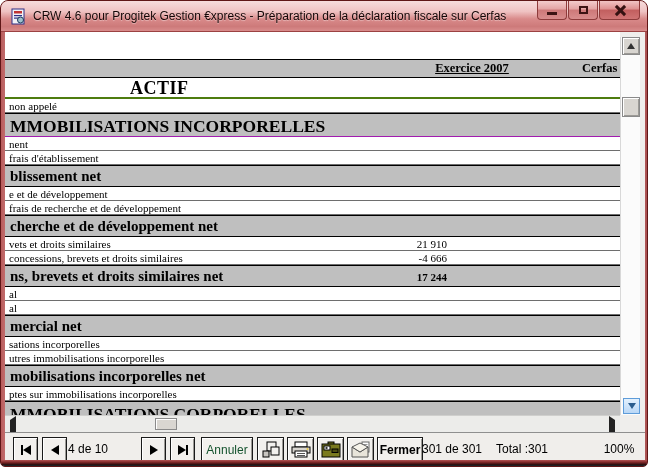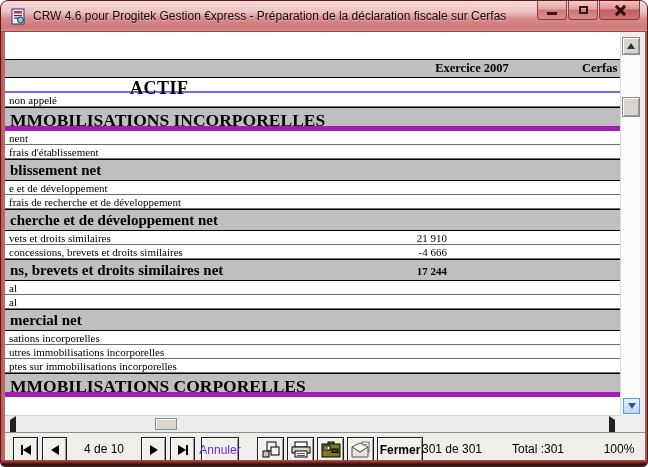--- a/index.html
+++ b/index.html
@@ -50,36 +50,36 @@
     position:absolute; left:0; top:0; width:615px; height:383px;
     background:#fff; overflow:hidden;
     font-family:"Liberation Serif",serif; color:#000;
   }
   .r-spacer { height:27px; }
   .r-header {
     position:relative; height:19px; background:#bfbfbf;
     border-top:1px solid #000; border-bottom:1px solid #000;
   }
   .col-head { position:absolute; top:1px; font-weight:bold; font-size:12.5px; white-space:nowrap; }
-  .col-head.c1 { left:425px; width:84px; text-align:center; }
+  .col-head.c1 { left:425px; width:84px; text-align:center;text-decoration:underline; }
   .col-head.c2 { left:577px; }
-  .r-title-row { position:relative; height:15px; border-bottom:2px solid #8b5cf6; }
+  .r-title-row { position:relative; height:21px; border-bottom:2px solid #4d7c0f; }
   .r-title { position:absolute; left:125px; top:0px; font-weight:bold; font-size:18px; letter-spacing:.5px; }
 
   .rrow { position:relative; white-space:nowrap; overflow:hidden; }
   .rrow.row { height:14px; font-size:11px; border-bottom:1px solid #6e6e6e; }
   .rrow.row .rlabel { position:absolute; left:4px; top:1px; }
   .rrow.band {
     height:22px; background:#bfbfbf; font-weight:bold; font-size:15px;
     border-top:1px solid #000; border-bottom:1px solid #000;
   }
   .rrow.band .rlabel { position:absolute; left:5px; top:2px;text-align:center; }
   .rrow.band-large {
     height:24px; background:#bfbfbf; font-weight:bold; font-size:17.5px;
-    border-top:1px solid #000; border-bottom:5px solid #a21caf;
+    border-top:1px solid #000; border-bottom:1px solid #a21caf;
   }
   .rrow.band-large .rlabel { position:absolute; left:5px; top:2px; }
   .rvalue { position:absolute; right:173px; top:1px; font-size:11px; }
   .rrow.band .rvalue { top:5px; font-weight:bold; }
 
   
   .vscroll {
     position:absolute; left:615px; top:5px; width:20px; height:378px;
     background:#fbfbfb; border-left:1px solid #d8d8d8;
   }
@@ -127,21 +127,21 @@
     background:#f2f0ed; border:1px solid #1a1a1a;
     box-shadow:inset 1px 1px 0 #fff, inset -1px -1px 0 #9c9a96;
     display:flex; align-items:center; justify-content:center;
     font-size:12px; color:#000; cursor:pointer;
   }
   .nav { width:25px; }
   .nav .bar { width:2px; height:10px; background:#000; }
   .nav .t-l { width:0;height:0;border-top:5px solid transparent;border-bottom:5px solid transparent;border-right:8px solid #000; }
   .nav .t-r { width:0;height:0;border-top:5px solid transparent;border-bottom:5px solid transparent;border-left:8px solid #000; }
   .tb-label { position:absolute; top:9px; font-size:12px; color:#000; text-align:center; }
-  .btn-cancel { left:196px; width:38px; color:#6d28d9; }
+  .btn-cancel { left:196px; width:52px; color:#14532d; }
   .btn-fermer { left:372px; width:46px; font-weight:bold; }
   .iconbtn { width:27px; }
 
   .bottom-edge {
     position:absolute; left:0; bottom:0; width:100%; height:6px;
     background:linear-gradient(180deg,#b45454 0%, #7c2626 40%, #301010 75%, #12282c 100%);
   }
 </style>
 </head>
 <body>
@@ -226,20 +226,23 @@
           </div>
           <div class="rrow band">
             <span class="rlabel">mercial net</span>
           </div>
           <div class="rrow row">
             <span class="rlabel">sations incorporelles</span>
           </div>
           <div class="rrow row">
             <span class="rlabel">utres immobilisations incorporelles</span>
           </div>
+          <div class="rrow band">
+            <span class="rlabel">mobilisations incorporelles net</span>
+          </div>
           <div class="rrow row">
             <span class="rlabel">ptes sur immobilisations incorporelles</span>
           </div>
           <div class="rrow band-large">
             <span class="rlabel">MMOBILISATIONS CORPORELLES</span>
           </div>
         </div>
     </div>
 
     <div class="vscroll">
@@ -259,21 +262,21 @@
     </div>
 
     <div class="toolbar">
       <div class="tb-btn nav" style="left:8px">
           <span class="bar"></span>
           <span class="t-l"></span>
         </div>
       <div class="tb-btn nav" style="left:37px">
           <span class="t-l"></span>
         </div>
-      <div class="tb-label" style="left:62px; width:74px;">4 de 10</div>
+      <div class="tb-label" style="left:46px; width:74px;">4 de 10</div>
       <div class="tb-btn nav" style="left:136px">
           <span class="t-r"></span>
         </div>
       <div class="tb-btn nav" style="left:165px">
           <span class="t-r"></span>
           <span class="bar"></span>
         </div>
 
       <div class="tb-btn btn-cancel">Annuler</div>
 
@@ -309,19 +312,19 @@
           <line x1="12.5" y1="3.5" x2="16.5" y2="3.5" stroke="#999"></line>
           <line x1="12.5" y1="5.5" x2="16.5" y2="5.5" stroke="#999"></line>
           <polygon points="1,6 9,11 17,6 17,16 1,16" fill="#e8e4da" stroke="#555"></polygon>
           <polygon points="1,6 9,11 17,6 9,2" fill="#f6f3ea" stroke="#555"></polygon>
         </svg>
       </div>
 
       <div class="tb-btn btn-fermer">Fermer</div>
 
       <div class="tb-label" style="left:408px; width:78px;">301 de 301</div>
-      <div class="tb-label" style="left:488px; width:58px;margin-left:16px;">Total :301</div>
+      <div class="tb-label" style="left:488px; width:58px;">Total :301</div>
       <div class="tb-label" style="left:556px; width:44px;margin-left:36px;">100%</div>
     </div>
   </div>
 
   <div class="bottom-edge"></div>
 </div>
 
 </body></html>

